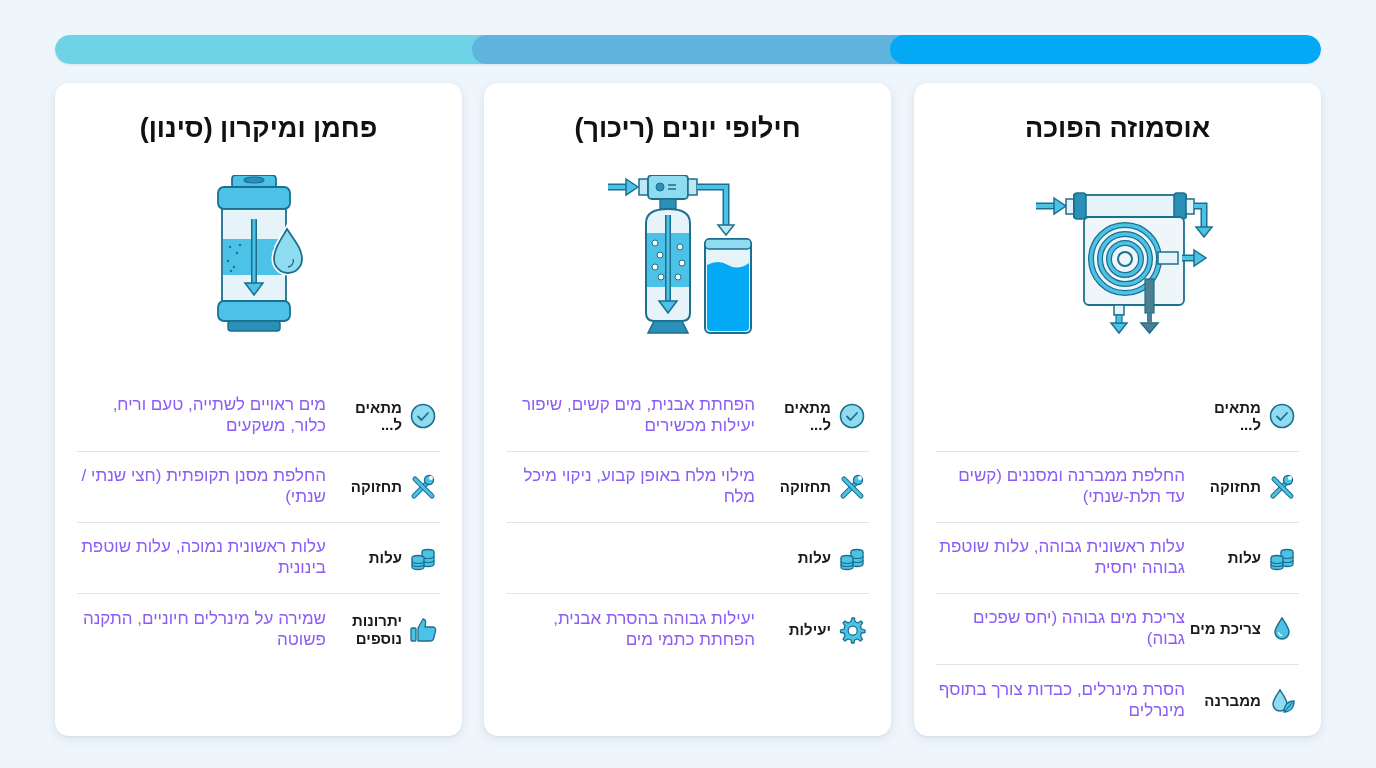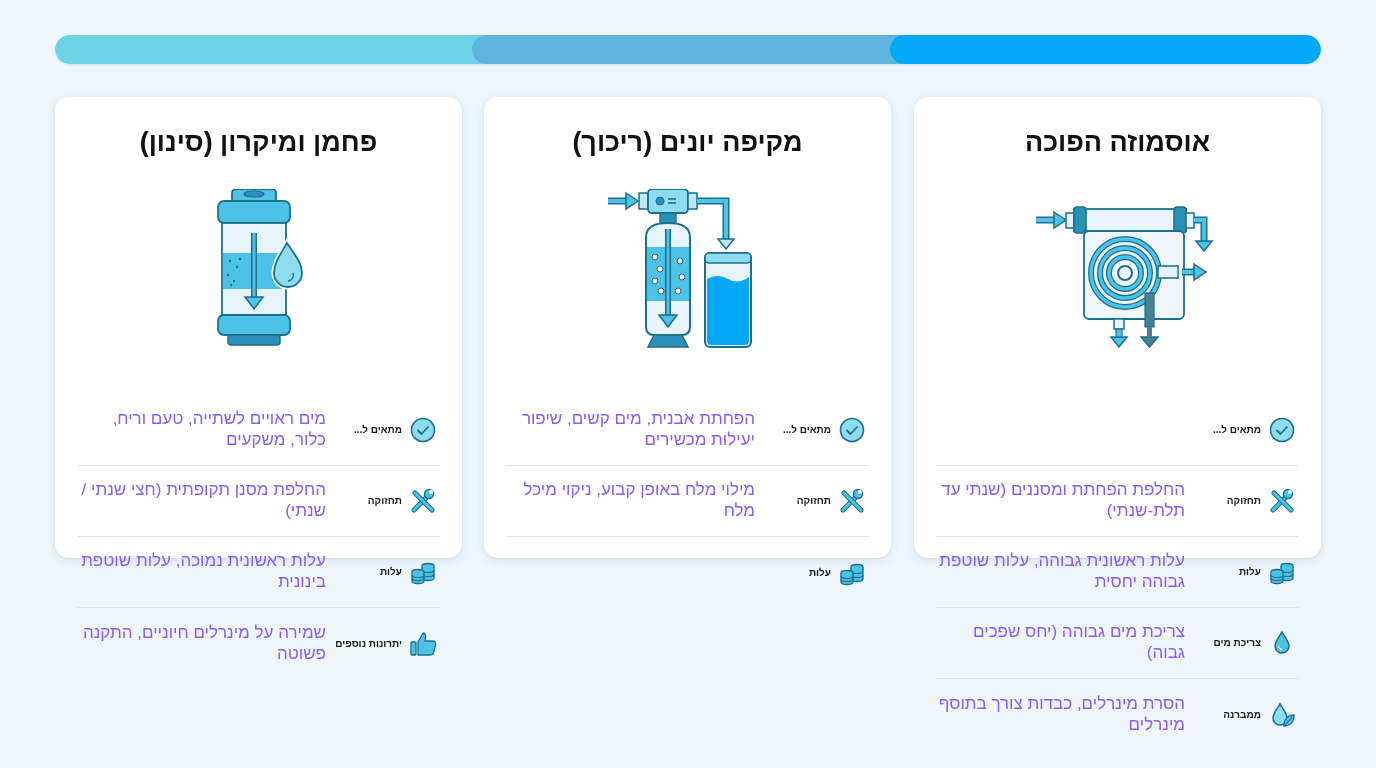--- a/index.html
+++ b/index.html
@@ -14,39 +14,39 @@
       position: absolute; left: 55px; top: 35px; width: 1266px; height: 29px;
       border-radius: 15px; overflow: hidden; display: flex;
       box-shadow: 0 1px 2px rgba(80,140,180,0.15);
     }
     .seg { flex: 1; height: 100%; }
     .seg.s1 { border-radius: 15px 0 0 15px; }
     .seg.s2 { border-radius: 15px 0 0 15px; margin-left: -14px; }
     .seg.s3 { border-radius: 15px; margin-left: -14px; }
 
     .card {
-      position: absolute; top: 97px; width: 407px; height: 461px;
+      position: absolute; top: 83px; width: 407px; height: 653px;
       background: #ffffff; border-radius: 14px;
       box-shadow: 0 3px 10px rgba(70,110,150,0.12), 0 1px 2px rgba(70,110,150,0.08);
       direction: rtl;
     }
     .card-title {
       position: absolute; top: 30px; left: 0; right: 0; text-align: center;
       font-size: 27px; font-weight: bold; color: #111;
     }
     .illus { position: absolute; top: 92px; left: 50%; transform: translateX(-50%); }
     .rows { position: absolute; top: 298px; left: 22px; right: 22px; }
     .row {
       display: flex; align-items: center; height: 71px;
       border-bottom: 1.5px solid #dde4ea;
     }
     .row:last-child { border-bottom: none; }
     .row .icon { width: 30px; height: 30px; flex: none; margin-right: 2px; display:flex; align-items:center; justify-content:center; }
     .row .label {
-      width: 72px; flex: none; font-weight: bold; font-size: 10px;
+      width: 72px; flex: none; font-weight: bold; font-size: 15px;
       color: #1a1a1a; margin-right: 6px; line-height: 1.15;
     }
     .row .text { font-size: 17px; line-height: 1.22; color: #8b5cf6; padding-right: 4px; }
   </style>
 </head>
 <body>
 
 <div class="progress">
   <div class="seg s1" style="background:#6fd3e8"></div>
   <div class="seg s2" style="background:#5fb4de"></div>
@@ -139,21 +139,21 @@
         </span>
       <span class="label">מתאים ל...</span>
     </div>
     <div class="row">
       <span class="icon">
           <svg width="30" height="30">
             <use href="#ic-tools"></use>
           </svg>
         </span>
       <span class="label">תחזוקה</span>
-      <span class="text">החלפת הפחתת ומסננים (שנתי עד תלת-שנתי)</span>
+      <span class="text">החלפת ממברנה ומסננים (קשים עד תלת-שנתי)</span>
     </div>
     <div class="row">
       <span class="icon">
           <svg width="30" height="30">
             <use href="#ic-coins"></use>
           </svg>
         </span>
       <span class="label">עלות</span>
       <span class="text">עלות ראשונית גבוהה, עלות שוטפת גבוהה יחסית</span>
     </div>
@@ -172,21 +172,21 @@
             <use href="#ic-dropleaf"></use>
           </svg>
         </span>
       <span class="label">ממברנה</span>
       <span class="text">הסרת מינרלים, כבדות צורך בתוסף מינרלים</span>
     </div>
   </div>
 </div>
 
 <div class="card" style="left:484px">
-  <div class="card-title">מקיפה יונים (ריכוך)</div>
+  <div class="card-title">חילופי יונים (ריכוך)</div>
   <div class="illus">
     <svg width="180" height="170" viewBox="0 0 180 170">
       <path d="M10 12 H30" stroke="#1b6f8f" stroke-width="7"></path>
         <path d="M10 12 H30" stroke="#4cc3e6" stroke-width="4"></path>
       <polygon points="28,4 40,12 28,20" fill="#4cc3e6" stroke="#1b6f8f" stroke-width="1.5"></polygon>
       <rect x="41" y="4" width="9" height="16" fill="#bde7f4" stroke="#1b6f8f" stroke-width="1.5"></rect>
       <rect x="50" y="0" width="40" height="24" rx="4" fill="#8fdcf0" stroke="#1b6f8f" stroke-width="1.8"></rect>
       <circle cx="62" cy="12" r="4" fill="#2a90b8" stroke="#1b6f8f" stroke-width="1"></circle>
       <path d="M70 10 H78 M70 14 H78" stroke="#1b6f8f" stroke-width="1.5"></path>
       <rect x="90" y="4" width="9" height="16" fill="#bde7f4" stroke="#1b6f8f" stroke-width="1.5"></rect>
@@ -232,20 +232,29 @@
       <span class="text">מילוי מלח באופן קבוע, ניקוי מיכל מלח</span>
     </div>
     <div class="row">
       <span class="icon">
           <svg width="30" height="30">
             <use href="#ic-coins"></use>
           </svg>
         </span>
       <span class="label">עלות</span>
     </div>
+    <div class="row">
+      <span class="icon">
+          <svg width="30" height="30">
+            <use href="#ic-gear"></use>
+          </svg>
+        </span>
+      <span class="label">יעילות</span>
+      <span class="text">יעילות גבוהה בהסרת אבנית, הפחתת כתמי מים</span>
+    </div>
   </div>
 </div>
 
 <div class="card" style="left:55px">
   <div class="card-title">פחמן ומיקרון (סינון)</div>
   <div class="illus">
     <svg width="110" height="160" viewBox="0 0 110 160">
       <rect x="28" y="0" width="44" height="14" rx="4" fill="#4cc3e6" stroke="#1b6f8f" stroke-width="1.8"></rect>
       <ellipse cx="50" cy="5" rx="10" ry="3" fill="#2a90b8" stroke="#1b6f8f" stroke-width="1.2"></ellipse>
       <rect x="14" y="12" width="72" height="22" rx="6" fill="#4cc3e6" stroke="#1b6f8f" stroke-width="1.8"></rect>

